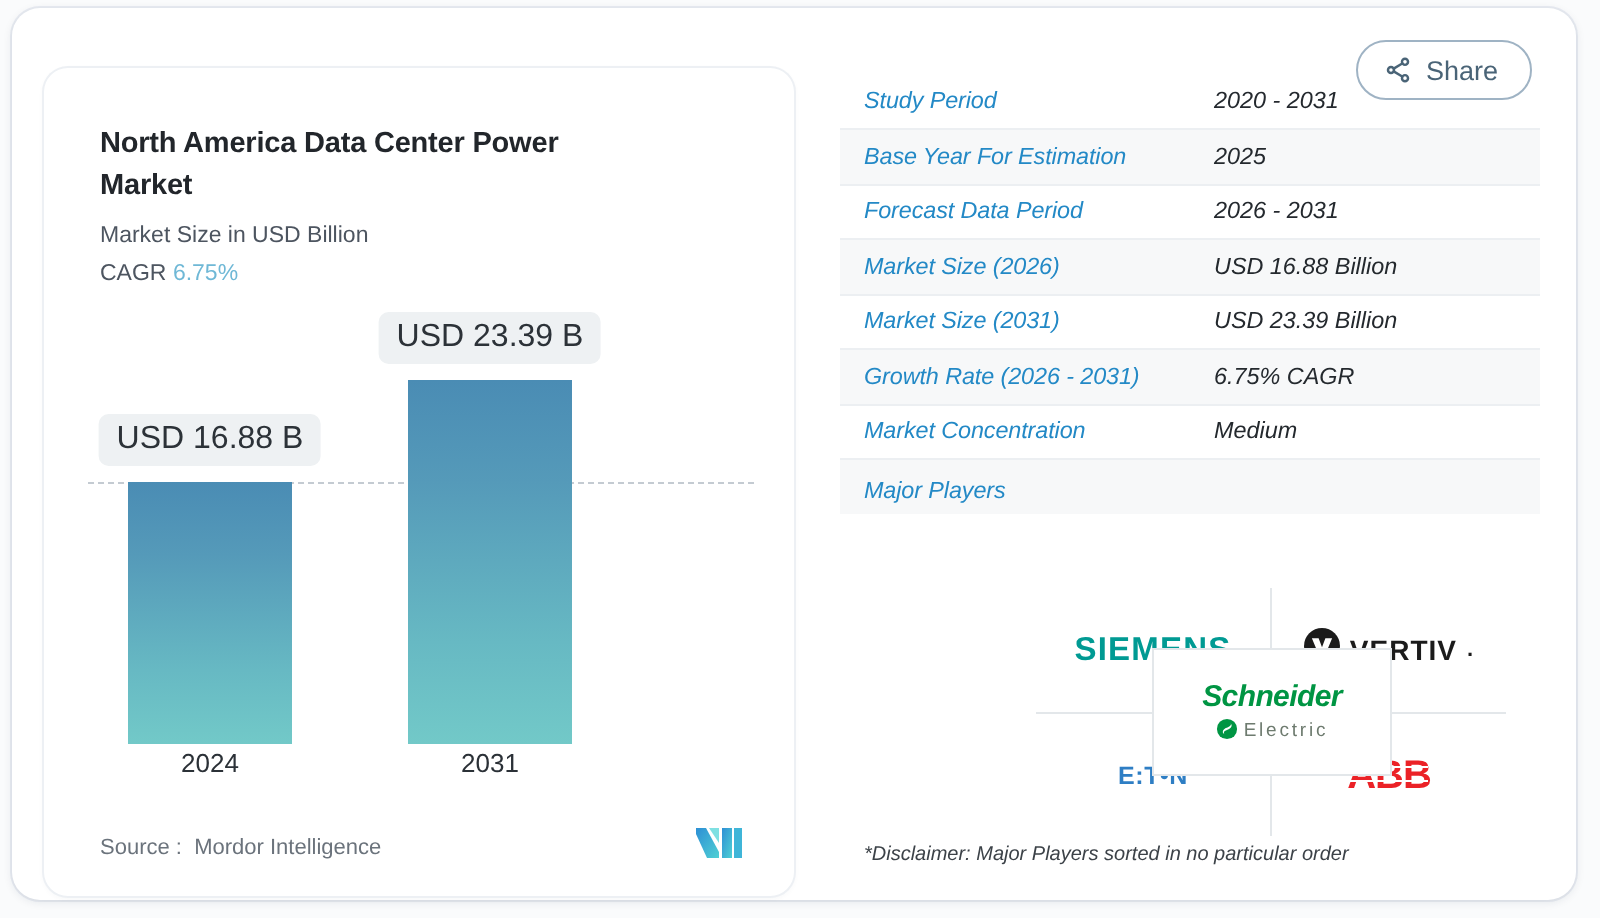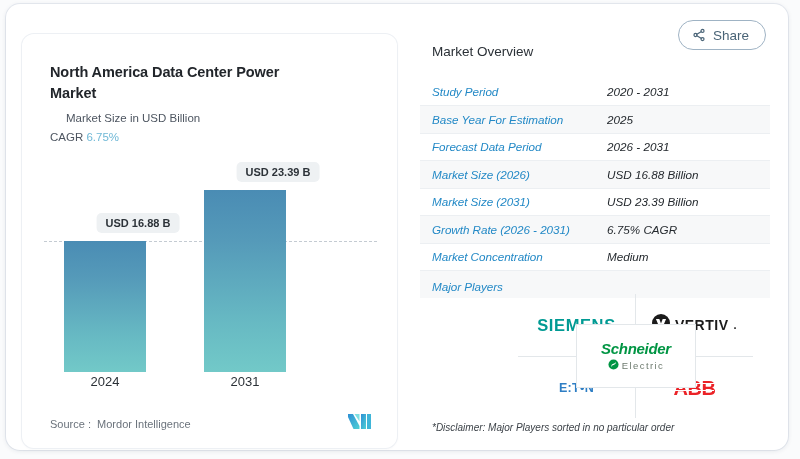--- a/index.html
+++ b/index.html
@@ -78,21 +78,20 @@
     line-height: 1.42;
     letter-spacing: -0.1px;
     max-width: 235px;
   }
 
   .chart-sub {
     margin-top: 7px;
     font-size: 11.5px;
     color: #4d5560;
     line-height: 1.5;
-    margin-left: 16px;
   }
 
   .chart-cagr {
     margin-top: 2px;
     font-size: 11.5px;
     color: #4d5560;
     line-height: 1.5;
   }
   .chart-cagr .cagr-val { color: #6fb8d6; }
 
@@ -136,25 +135,24 @@
     background: linear-gradient(to bottom, #4a8cb4 0%, #559ab9 28%, #67b9c3 72%, #72c9c8 100%);
   }
 
   .chip {
     position: absolute;
     left: 50%;
     transform: translateX(-50%);
     background: #eef1f3;
     border-radius: 5px;
     padding: 4px 9px;
-    font-size: 11px;
-    font-weight: bold;
+    font-size: 16px;
+    font-weight: normal;
     color: #2c3238;
     white-space: nowrap;
-    margin-left: 33px;
   }
 
   .xlabels {
     position: absolute;
     top: 212px;
     left: 0; right: 0;
     height: 26px;
   }
   .xlabel {
     position: absolute;
@@ -414,21 +412,20 @@
               <polygon points="19,0 23,0 23,15 19,15" fill="#3fb5d8"></polygon>
             </svg>
           </span>
         </div>
 
       </div>
     </div>
 
     <div class="right-panel">
 
-      <div class="overview-title">Market Overview</div>
 
       <table class="table">
         <tbody>
           <tr>
             <td class="lbl">Study Period</td>
             <td class="val">2020 - 2031</td>
           </tr>
           <tr class="odd">
             <td class="lbl">Base Year For Estimation</td>
             <td class="val">2025</td>

